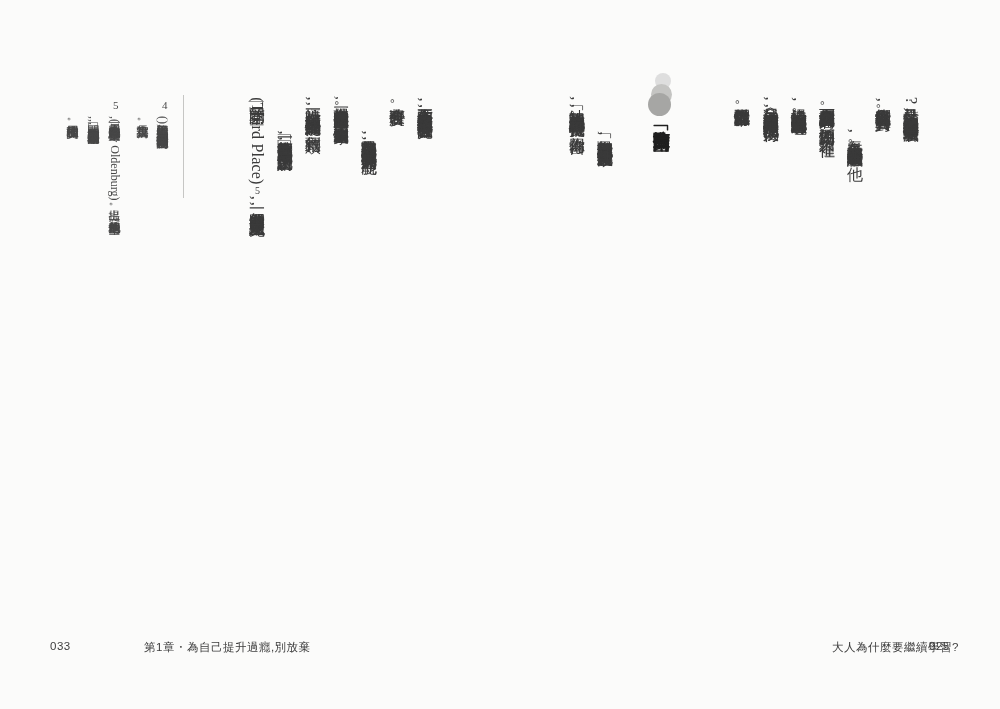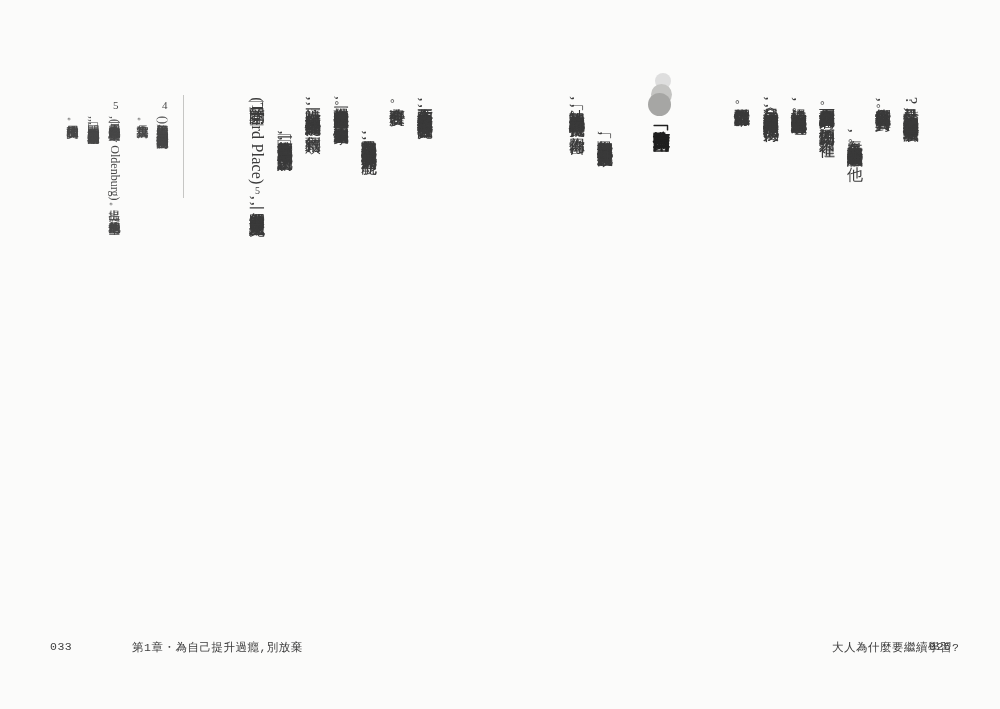--- a/index.html
+++ b/index.html
@@ -23,21 +23,21 @@
   .sup{font-size:10px;text-orientation:upright;letter-spacing:0;}
   .fncol{font-size:12px;line-height:12.5px;letter-spacing:0;color:#474747;top:116px;}
   .fnmark{
     position:absolute;font-size:11px;color:#474747;
     font-family:"Liberation Serif","DejaVu Serif",serif;
   }
   .fnrule{position:absolute;left:183px;top:95px;width:1px;height:103px;background:#c6c6c4;}
   .circ{position:absolute;border-radius:50%;}
   .footer{
     position:absolute;top:640px;font-size:11.5px;color:#3d3d3d;
-    font-family:Liberation Mono, monospace;letter-spacing:0.5px;
+    font-family:Liberation Sans, sans-serif;letter-spacing:0.5px;
   }
 </style>
 </head>
 <body>
 
 <div class="spread">
 
   <div class="vcol" style="left:903px"><span>生又是什麼?」年輕時我們不曾費心去思索的問題,如今隨著年歲增長,</span></div>
   <div class="vcol" style="left:875px"><span>我們終能以自身角度,真實面對。</span></div>
   <div class="vcol indent" style="left:847px"><span>長久以來,古今中外都有許多人不斷探尋人生的意義及衰老議題。他</span></div>
@@ -73,15 +73,15 @@
   <div class="fnmark" style="left:162px;top:99px">4</div>
   <div class="vcol fncol" style="left:156px"><span>日本平安時代中期(約十一世紀初)由女作家紫式部所撰寫的長篇小說,被公認為世界最早的</span></div>
   <div class="vcol fncol" style="left:136px"><span>長篇寫實小說。</span></div>
 
   <div class="fnmark" style="left:113px;top:99px">5</div>
   <div class="vcol fncol" style="left:108px"><span>一九八二年由美國社會學家,雷・奧爾登堡(Ray Oldenburg)提出。他將居住地稱為「第一空</span></div>
   <div class="vcol fncol" style="left:87px"><span>間」,工作地點稱為「第二空間」,而「第三空間」則是居住和工作以外的非正式聚集場所,</span></div>
   <div class="vcol fncol" style="left:66px"><span>強調場所的社交作用。</span></div>
 
   <div class="footer" style="left:50px">033</div>
-  <div class="footer" style="left:132px">第1章・為自己提升過癮,別放棄</div>
+  <div class="footer" style="left:144px">第1章・為自己提升過癮,別放棄</div>
 
 </div>
 
 </body></html>

